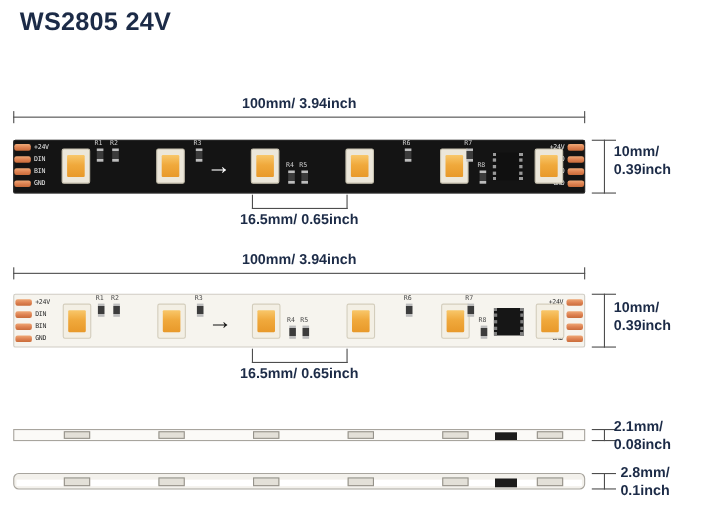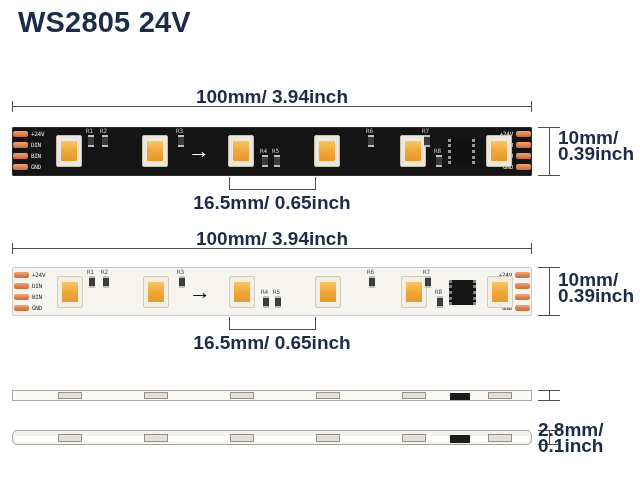--- a/index.html
+++ b/index.html
@@ -4,23 +4,23 @@
 <style>
   :root{
     --navy:#1c2b47; --line:#4d4d4d; --pcb-dark:#141414; --pcb-light:#f6f4ee;
     --copper:#dd8050; --led-amber:#f0a93c;
   }
   *{margin:0;padding:0;box-sizing:border-box}
   html,body{background:#fff}
   body{font-family:"Liberation Sans",sans-serif}
   #canvas{position:relative;width:640px;height:482px;background:#fff;overflow:hidden}
   .abs{position:absolute}
-  .title{left:18px;top:6px;font-size:29px;font-weight:bold;color:var(--navy);letter-spacing:.2px}
+  .title{left:18px;top:6px;font-size:23px;font-weight:bold;color:var(--navy);letter-spacing:.2px}
   .subtitle{left:18px;top:56px;font-size:20px;font-weight:bold;color:var(--navy)}
-  .dim-text{font-size:19px;font-weight:600;color:var(--navy);white-space:nowrap}
+  .dim-text{font-size:13px;font-weight:600;color:var(--navy);white-space:nowrap}
   .dim-text .ln{line-height:16px}
   .hline{background:var(--line);height:1px}
   .vline{background:var(--line);width:1px}
   .pitch-text{text-align:center}
   .pitch-text span{background:#fff;padding:0 3px}
 
   .strip{position:absolute;left:12px;width:520px;height:49px}
   .strip.dark{background:var(--pcb-dark);border-radius:2px;box-shadow:0 0 0 1px #2a2a2a inset}
   .strip.light{background:var(--pcb-light);border:1px solid #cfccc4;border-radius:2px}
 
@@ -219,32 +219,36 @@
       <div class="led-side" style="left:131px"></div>
       <div class="led-side" style="left:217px"></div>
       <div class="led-side" style="left:303px"></div>
       <div class="led-side" style="left:389px"></div>
       <div class="led-side" style="left:475px"></div>
       <div class="ic-side"></div>
     </div>
   <div class="abs hline" style="left:538px;top:390px;width:22px"></div>
   <div class="abs hline" style="left:538px;top:400px;width:22px"></div>
   <div class="abs vline" style="left:549px;top:390px;height:11px"></div>
+  <div class="abs dim-text" style="left:558px;top:380px">
+    <div class="ln">2.1mm/</div>
+    <div class="ln">0.08inch</div>
+  </div>
 
   <div class="side side-2">
       <div class="film"></div>
       <div class="led-side" style="left:45px"></div>
       <div class="led-side" style="left:131px"></div>
       <div class="led-side" style="left:217px"></div>
       <div class="led-side" style="left:303px"></div>
       <div class="led-side" style="left:389px"></div>
       <div class="led-side" style="left:475px"></div>
       <div class="ic-side"></div>
     </div>
   <div class="abs hline" style="left:538px;top:430px;width:22px"></div>
   <div class="abs hline" style="left:538px;top:444px;width:22px"></div>
   <div class="abs vline" style="left:549px;top:430px;height:15px"></div>
-  <div class="abs dim-text" style="left:538px;top:422px">
+  <div class="abs dim-text" style="left:564px;top:422px">
     <div class="ln">2.8mm/</div>
     <div class="ln">0.1inch</div>
   </div>
 
 </div>
 
 </body></html>

